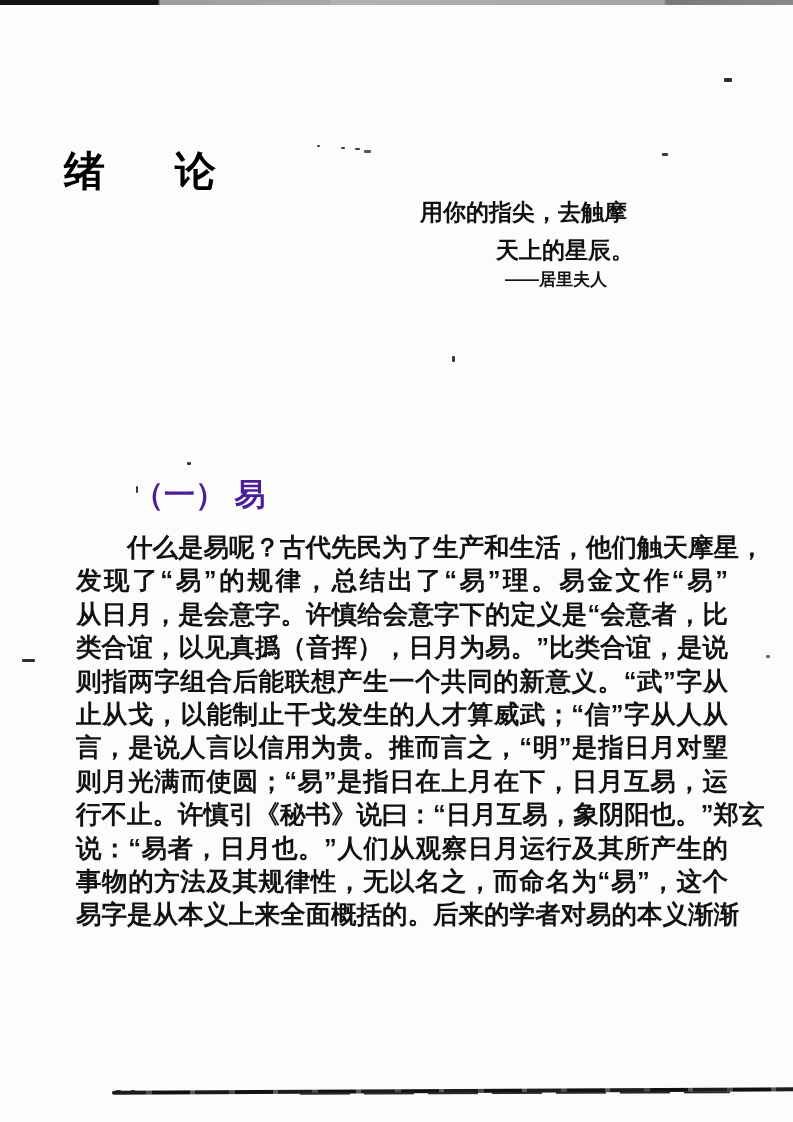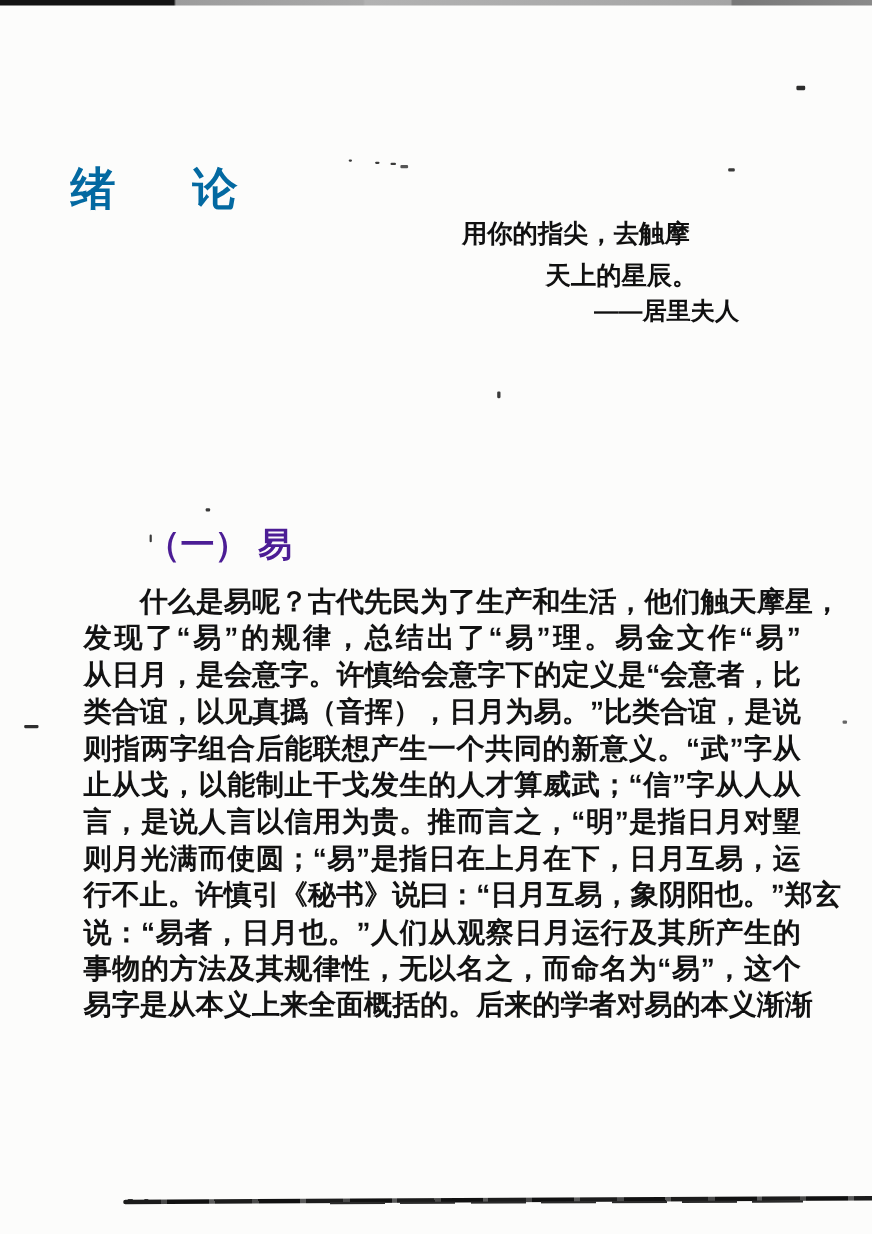--- a/index.html
+++ b/index.html
@@ -46,34 +46,34 @@
   }
 
   .title {
     position: absolute;
     left: 64px; top: 124px;
     font-size: 41px;
     font-weight: bold;
     line-height: 1;
     letter-spacing: -4px;
     white-space: pre;
-    color: #0369a1;
+    color: #000000;
   }
 
   .epigraph {
     position: absolute;
     left: 0; top: 0;
     font-weight: bold;
     font-size: 23px;
     color: #101010;
     white-space: pre;
   }
   .epi-1 { left: 420px; top: 197px; }
   .epi-2 { left: 496px; top: 235px; }
-  .epi-3 { left: 540px; top: 268px; font-size: 22px; }
+  .epi-3 { left: 505px; top: 268px; font-size: 17px; }
 
   .section-heading {
     position: absolute;
     left: 133px; top: 474px;
     font-size: 31px;
     font-weight: bold;
     white-space: pre;
     color: #4c1d95;
   }
 

